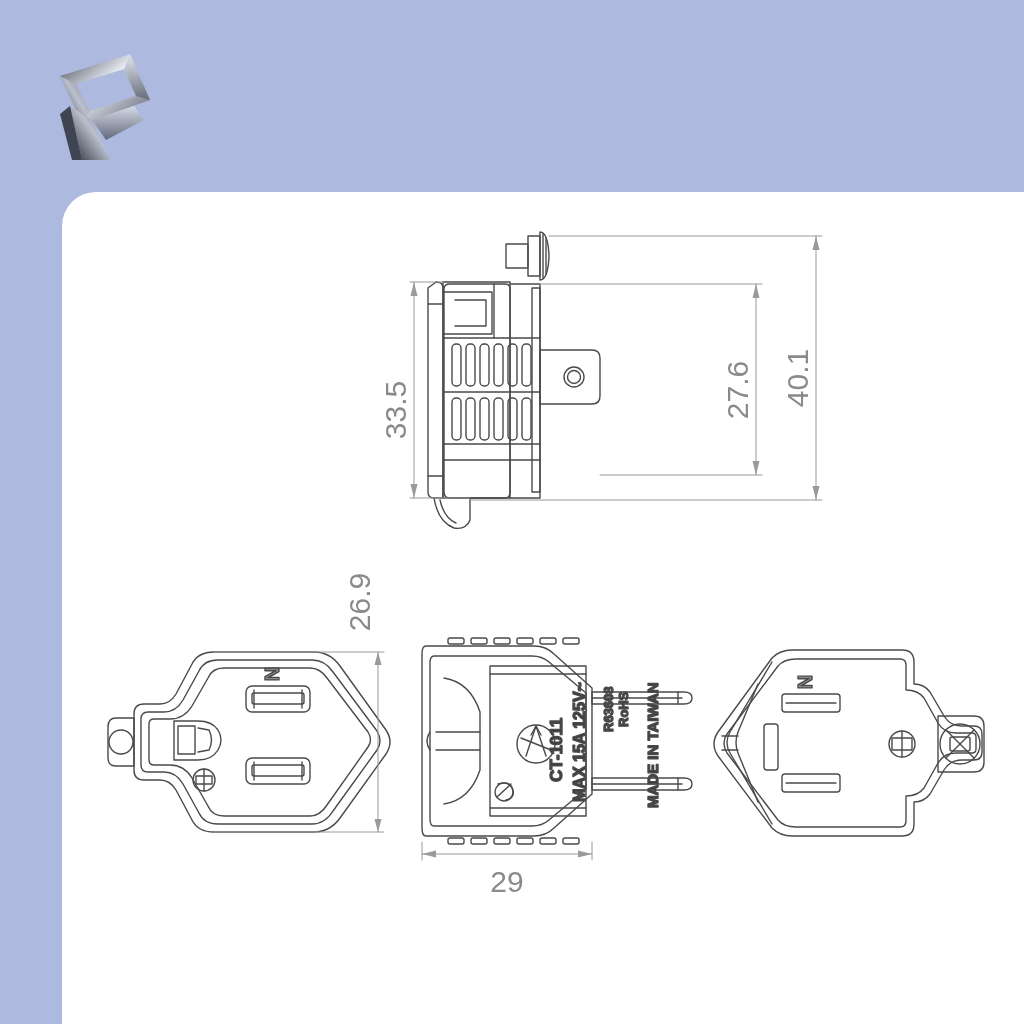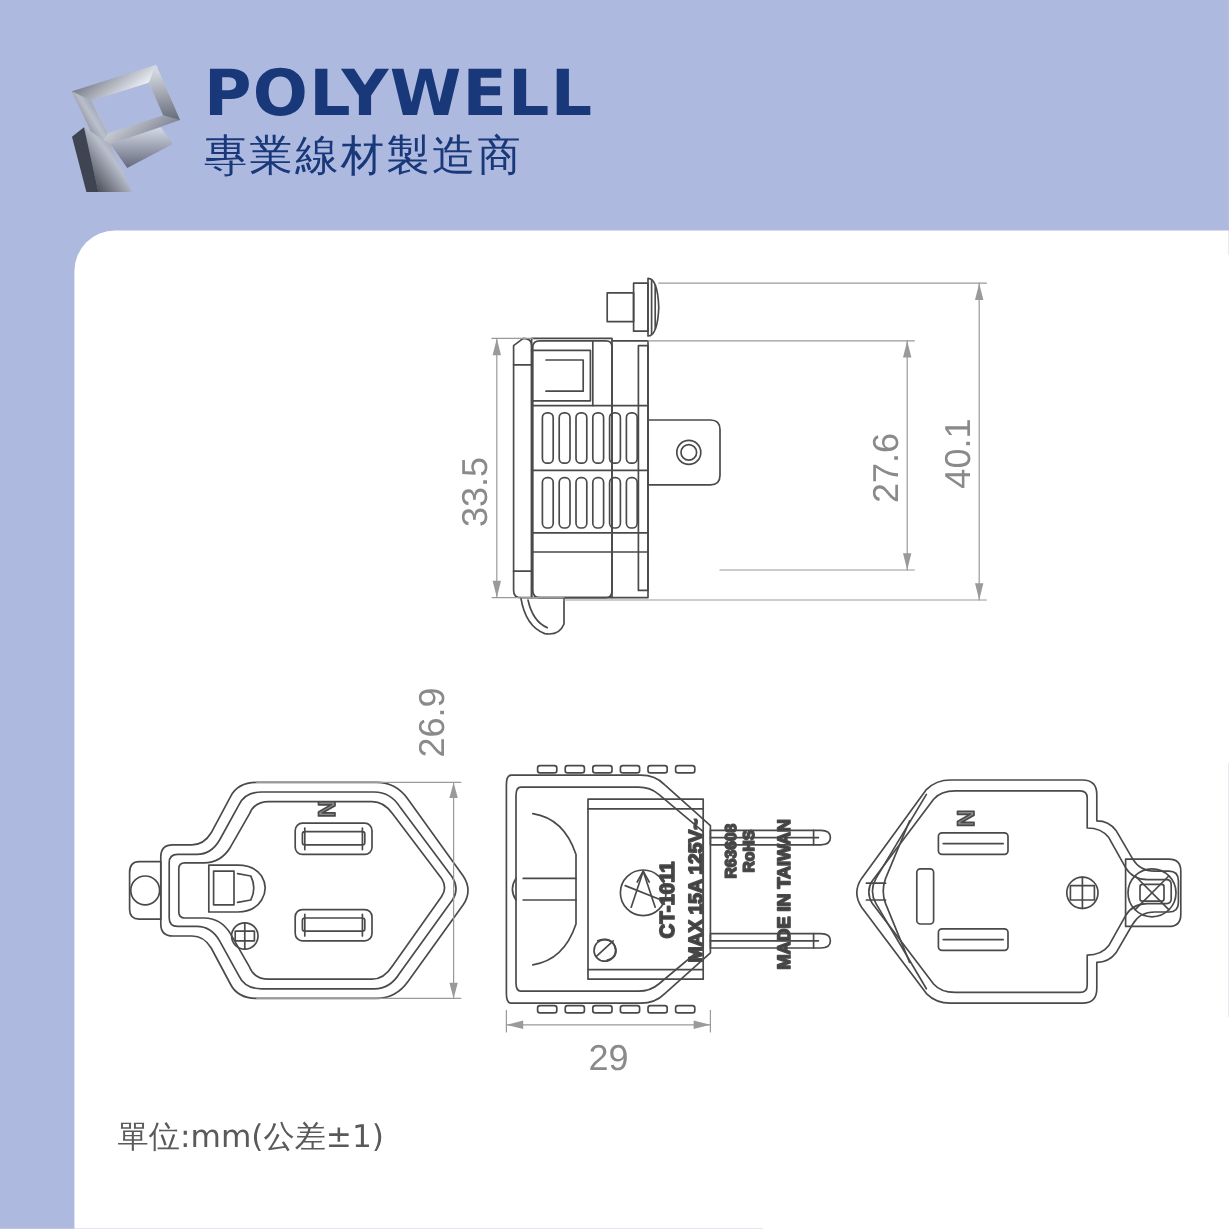--- a/index.html
+++ b/index.html
@@ -93,24 +93,20 @@
       <polygon points="28,36 76,21 88,48 42,63" fill="#aeb9e0"></polygon>
 
       <polygon points="12,28 34,76 42,63 28,36" fill="url(#mtl2)" opacity="0.95"></polygon>
       <polygon points="82,6 102,52 88,48 76,21" fill="url(#mtl3)" opacity="0.75"></polygon>
 
       <polygon points="22,58 44,72 62,112 34,112" fill="url(#mtl2)"></polygon>
       <polygon points="22,58 34,112 24,112 12,66" fill="#2b2f3a" opacity="0.85"></polygon>
       <polygon points="44,72 86,58 96,72 58,92" fill="url(#mtl3)" opacity="0.9"></polygon>
     </svg>
 
-    <div id="brand-text">
-      <div id="brand-wordmark">POLYWELL</div>
-      <div id="brand-tagline">專業線材製造商</div>
-    </div>
   </div>
 
 </div>
 
 <div id="panel">
 
   <svg id="drawing" viewBox="0 0 962 832">
     <g fill="none" stroke="#4a4a4a" stroke-width="1.4" stroke-linejoin="round" stroke-linecap="round">
 
       <g>
@@ -359,14 +355,13 @@
 
     <g class="dimtext" font-size="30">
       <text transform="translate(344,218) rotate(-90)" text-anchor="middle">33.5</text>
       <text transform="translate(686,198) rotate(-90)" text-anchor="middle">27.6</text>
       <text transform="translate(746,186) rotate(-90)" text-anchor="middle">40.1</text>
       <text transform="translate(308,410) rotate(-90)" text-anchor="middle">26.9</text>
       <text x="445" y="700" text-anchor="middle">29</text>
     </g>
   </svg>
 
-  <div id="unit-note">單位:mm(公差±1)</div>
 </div>
 
 </body></html>

